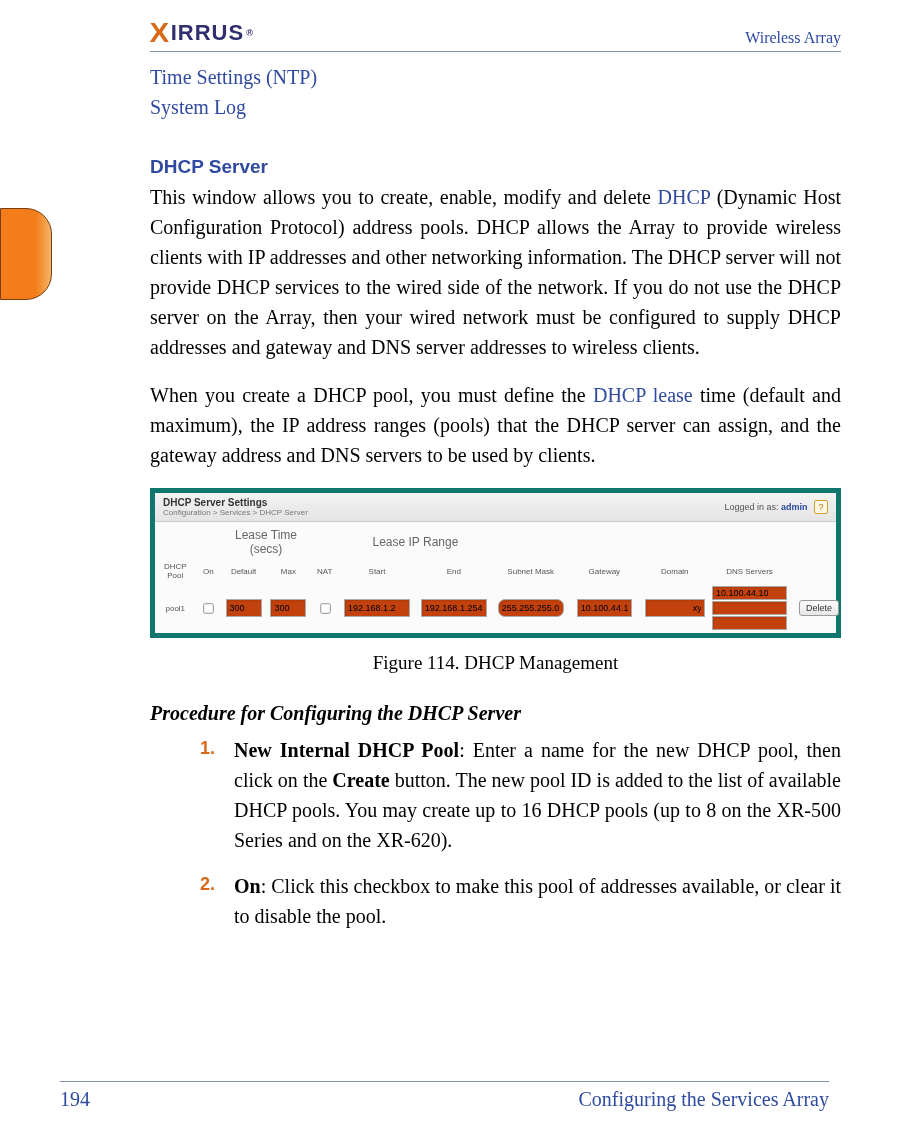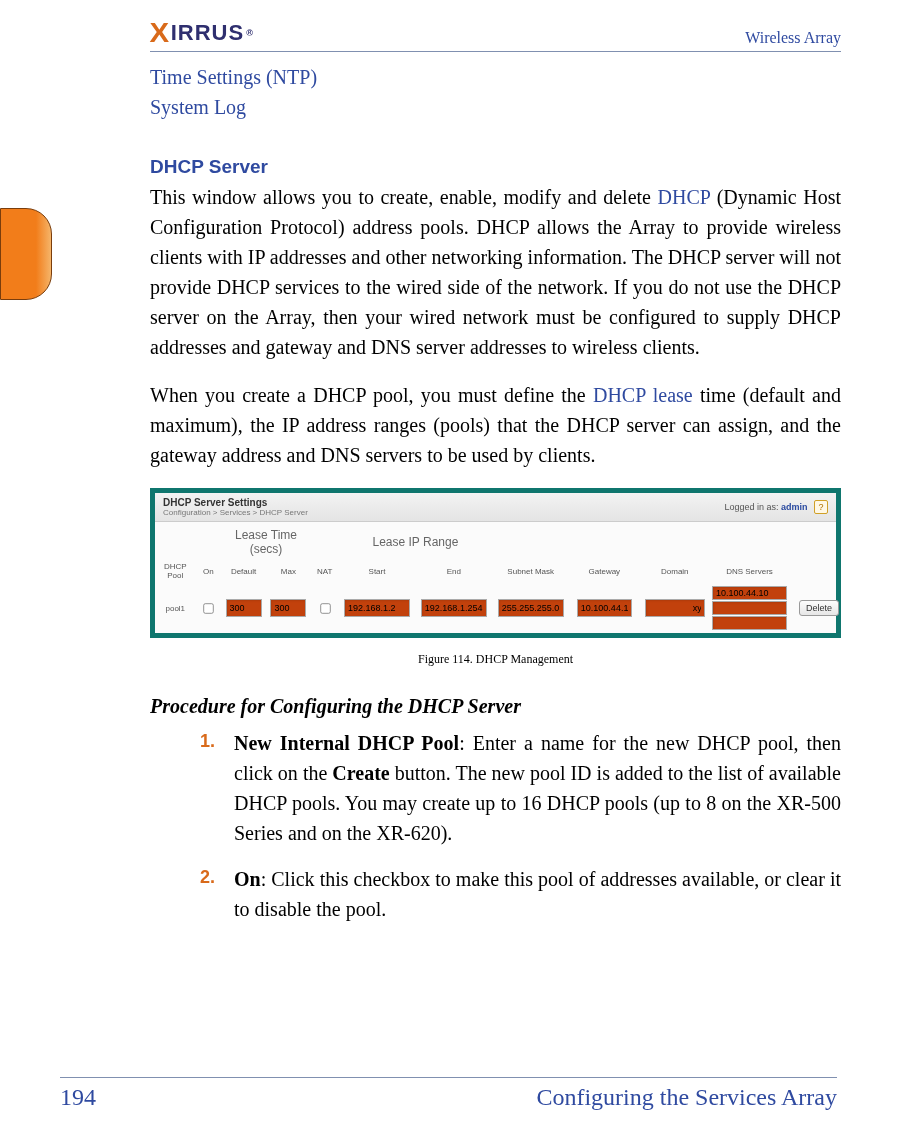--- a/index.html
+++ b/index.html
@@ -144,21 +144,21 @@
   }
   .fig-table th, .fig-table td {
     font-size:8px; color:#555; padding:3px 2px; text-align:center;
     font-weight:normal;
   }
   .fig-table .suphead td { color:#666; font-size:12px; padding-top:6px;}
   .fig-table .dns-stack { display:flex; flex-direction:column; gap:1px; align-items:stretch; }
   .fig-table .dns-stack .fig-input { height:14px; }
   .fig-caption {
     text-align: center;
-    font-size: 12px;
+    font-size: 19px;
     margin: 14px 0 28px 0;
   }
   .subheading-it {
     font-style: italic;
     font-weight: bold;
     font-size: 20px;
     margin: 10px 0 10px 0;
   }
   ol.steps {
     list-style: none;
@@ -178,27 +178,27 @@
     left: 0;
     top: 0;
     color: #d96a1a;
     font-family: Arial, Helvetica, sans-serif;
     font-weight: 700;
     font-size: 18px;
   }
   .footer {
     position: absolute;
     left: 60px;
-    right: 64px;
+    right: 72px;
     bottom: 26px;
     border-top: 1px solid #8090b0;
     display: flex;
     justify-content: space-between;
     padding-top: 6px;
-    font-size: 24px;
+    font-size: 20px;
     color: #2f4aa0;
   }
   .footer .pgnum { color:#2f4aa0; }
 </style>
 </head>
 <body>
 
 <div class="page">
 
   <div class="side-tab"></div>
@@ -284,21 +284,21 @@
             <th></th>
           </tr>
           <tr>
             <td>pool1</td>
             <td><input type="checkbox" style="transform: scale(0.8);"></td>
             <td><input class="fig-input" style="width: 36px;" value="300"></td>
             <td><input class="fig-input" style="width: 36px;" value="300"></td>
             <td><input type="checkbox" style="transform: scale(0.8);"></td>
             <td><input class="fig-input" style="width: 66px;" value="192.168.1.2"></td>
             <td><input class="fig-input" style="width: 66px;" value="192.168.1.254"></td>
-            <td><input class="fig-input" style="width: 66px;" value="255.255.255.0"></td>
+            <td><input class="fig-input" style="width: 66px; border-radius: 7px;" value="255.255.255.0"></td>
             <td><input class="fig-input" style="width: 55px;" value="10.100.44.1"></td>
             <td><input class="fig-input" style="width: 60px; padding-left: 47px;" value="xyzcorp.com"></td>
             <td>
               <div class="dns-stack">
                 <input class="fig-input" value="10.100.44.10" style="">
                 <input class="fig-input" style="">
                 <input class="fig-input" style="">
               </div>
             </td>
             <td><span class="fig-btn" style="padding:2px 6px">Delete</span></td>

